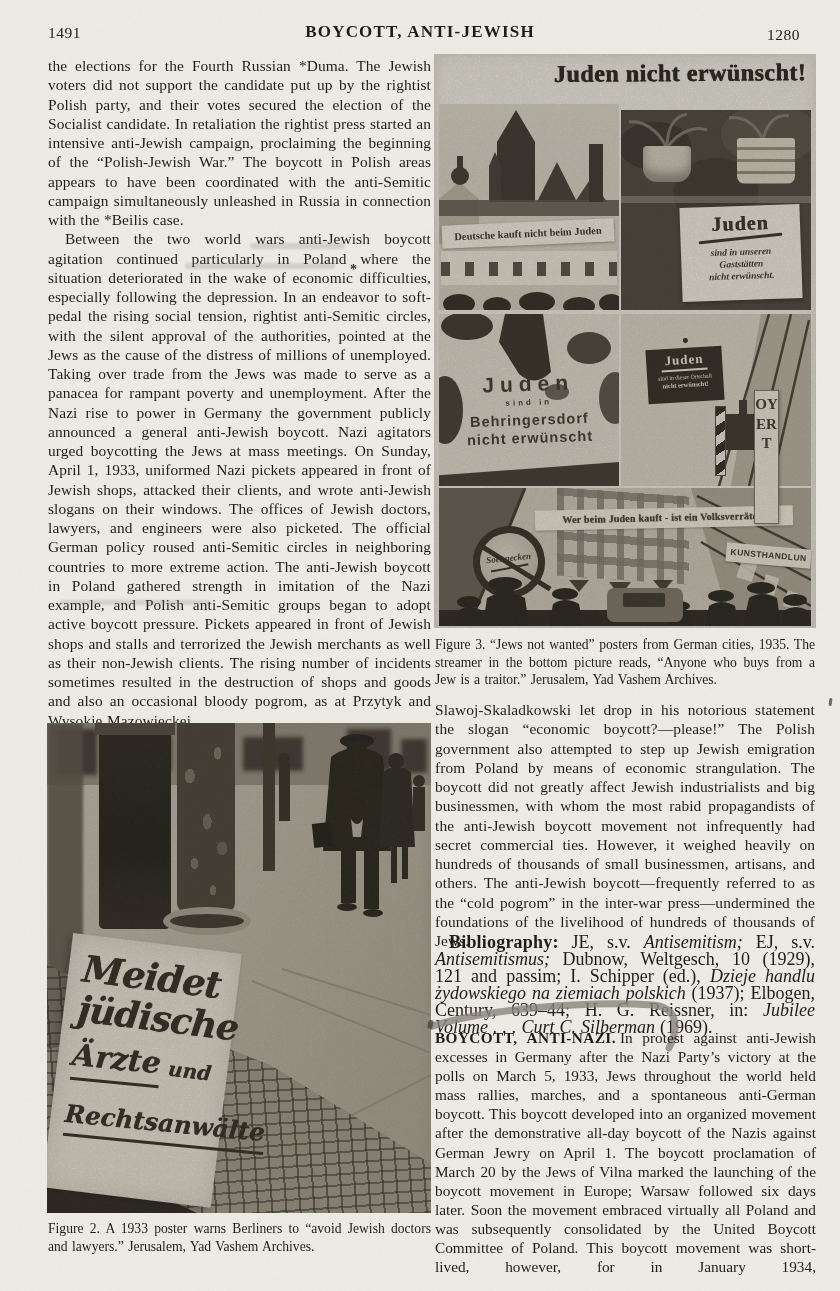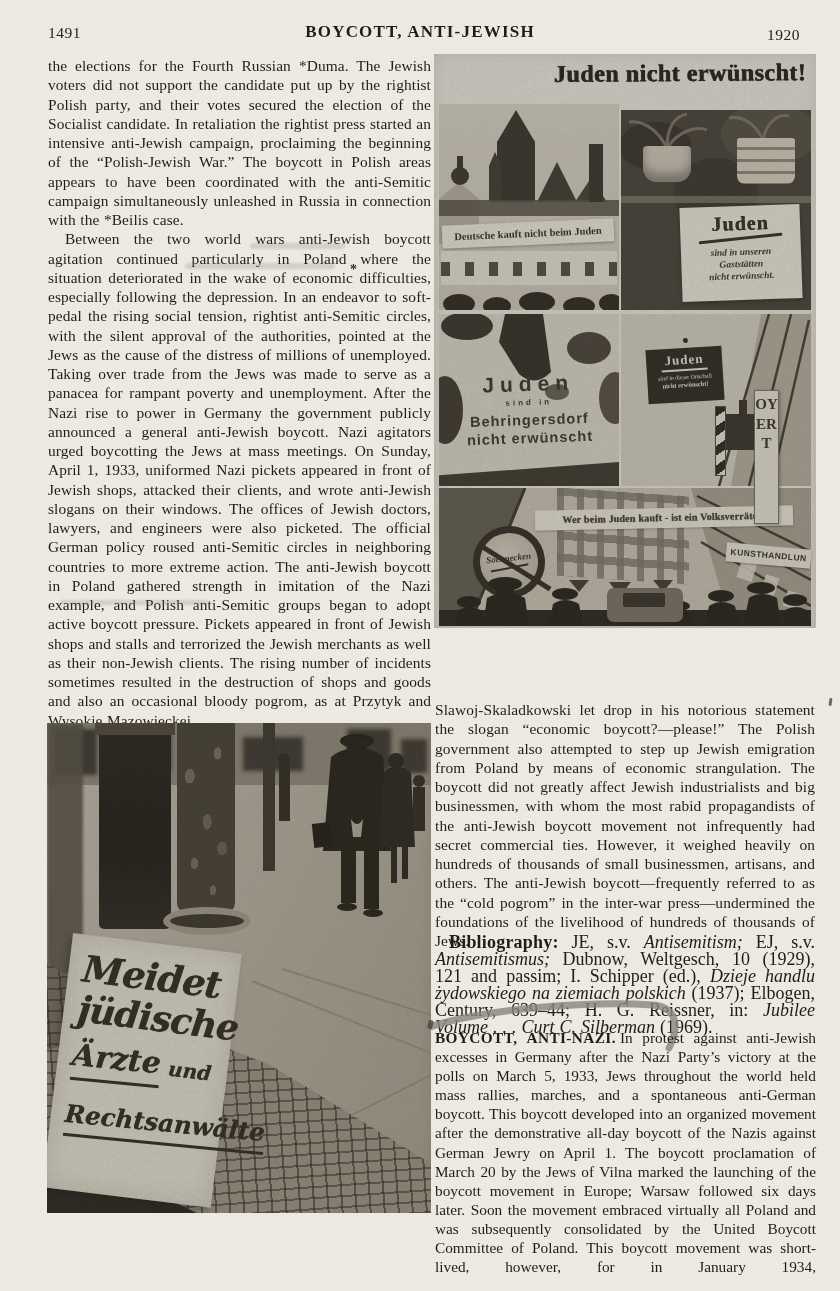--- a/index.html
+++ b/index.html
@@ -141,21 +141,21 @@
         <feColorMatrix in="n" type="matrix" values="0 0 0 0 0.1  0 0 0 0 0.09  0 0 0 0 0.07  0.7 0.7 0.7 0 0"></feColorMatrix>
         </filter>
       <filter id="blur2">
           <feGaussianBlur stdDeviation="2"></feGaussianBlur>
         </filter>
     </defs>
   </svg>
 
   <div class="abs pagenum" style="left:48px;top:24px">1491</div>
   <div class="abs run-title">BOYCOTT, ANTI-JEWISH</div>
-  <div class="abs pagenum" style="right:40px;top:26px">1920</div>
+  <div class="abs pagenum" style="right:40px;top:26px">1280</div>
 
   <div class="abs col" style="left:48px;top:56px;width:383px">
     <p>the elections for the Fourth Russian *Duma. The Jewish voters did not support the candidate put up by the rightist Polish party, and their votes secured the election of the Socialist candidate. In retaliation the rightist press started an intensive anti-Jewish campaign, proclaiming the beginning of the “Polish-Jewish War.” The boycott in Polish areas appears to have been coordinated with the anti-Semitic campaign simultaneously unleashed in Russia in connection with the *Beilis case.</p>
     <p class="indent">Between the two world wars anti-Jewish boycott agitation continued particularly in Poland where the situation deteriorated in the wake of economic difficulties, especially following the depression. In an endeavor to soft-pedal the rising social tension, rightist anti-Semitic circles, with the silent approval of the authorities, pointed at the Jews as the cause of the distress of millions of unemployed. Taking over trade from the Jews was made to serve as a panacea for rampant poverty and unemployment. After the Nazi rise to power in Germany the government publicly announced a general anti-Jewish boycott. Nazi agitators urged boycotting the Jews at mass meetings. On Sunday, April 1, 1933, uniformed Nazi pickets appeared in front of Jewish shops, attacked their clients, and wrote anti-Jewish slogans on their windows. The offices of Jewish doctors, lawyers, and engineers were also picketed. The official German policy roused anti-Semitic circles in neighboring countries to more extreme action. The anti-Jewish boycott in Poland gathered strength in imitation of the Nazi example, and Polish anti-Semitic groups began to adopt active boycott pressure. Pickets appeared in front of Jewish shops and stalls and terrorized the Jewish merchants as well as their non-Jewish clients. The rising number of incidents sometimes resulted in the destruction of shops and goods and also an occasional bloody pogrom, as at Przytyk and Wysokie Mazowieckei.</p>
     <p class="indent stretch-last">Anti-Jewish boycott activities received the stamp of official approval in 1937, when Prime Minister</p>
   </div>
 
   <div class="smudge" style="left:250px;top:243px;width:95px;height:6px"></div>
   <div class="smudge" style="left:185px;top:263px;width:150px;height:6px"></div>
   <div class="smudge" style="left:60px;top:600px;width:150px;height:5px"></div>
@@ -221,20 +221,21 @@
     <div class="board">
       <div class="m1">Meidet</div>
       <div class="m2">jüdische</div>
       <div class="m3"><span class="ul">Ärzte</span><span class="und">und</span></div>
       <div class="m4"><span class="ul">Rechtsanwälte</span></div>
     </div>
     <svg class="noise">
         <rect width="100%" height="100%" filter="url(#grain)" opacity=".28"></rect>
       </svg>
   </div>
+  <div class="abs caption" style="left:48px;top:1220px;width:383px">Figure 2. A 1933 poster warns Berliners to “avoid Jewish doctors and lawyers.” Jerusalem, Yad Vashem Archives.</div>
 
   <div class="photo f3">
     <div class="abs f3-headline">Juden nicht erwünscht!</div>
 
     <div class="f3-town">
       <svg width="180" height="206">
         <polygon points="0,95 20,78 40,95 40,140 0,140" fill="#b5ae9f"></polygon>
         <circle cx="21" cy="72" r="9" fill="#2e2922"></circle>
           <rect x="18" y="52" width="6" height="16" fill="#2e2922"></rect>
         <path d="M58,98 L58,38 L77,6 L96,38 L96,98 Z" fill="#2b2721"></path>
@@ -369,20 +370,21 @@
         <rect x="184" y="29" width="42" height="14" rx="2" fill="#2c2820"></rect>
       </svg>
     </div>
 
     <div class="f3-vsign">OYERT</div>
     <div class="f3-kunst">KUNSTHANDLUN</div>
     <svg class="noise">
         <rect width="100%" height="100%" filter="url(#grain)" opacity=".26"></rect>
       </svg>
   </div>
+  <div class="abs caption" style="left:435px;top:636px;width:380px">Figure 3. “Jews not wanted” posters from German cities, 1935. The streamer in the bottom picture reads, “Anyone who buys from a Jew is a traitor.” Jerusalem, Yad Vashem Archives.</div>
 
   <div class="abs col" style="left:435px;top:700px;width:380px">
     <p class="rc-para">Slawoj-Skaladkowski let drop in his notorious statement the slogan “economic boycott?—please!” The Polish government also attempted to step up Jewish emigration from Poland by means of economic strangulation. The boycott did not greatly affect Jewish industrialists and big businessmen, with whom the most rabid propagandists of the anti-Jewish boycott movement not infrequently had secret commercial ties. However, it weighed heavily on hundreds of thousands of small businessmen, artisans, and others. The anti-Jewish boycott—frequently referred to as the “cold pogrom” in the inter-war press—undermined the foundations of the livelihood of hundreds of thousands of Jews.</p>
   </div>
 
   <p class="abs rc-bib" style="left:435px;top:934px;width:380px;margin:0"><b>Bibliography:</b><span><span> JE, s.v. </span><i>Antisemitism;</i><span> EJ, s.v. </span><i>Antisemitismus;</i><span> Dubnow, Weltgesch, 10 (1929), 121 and passim; I. Schipper (ed.), </span><i>Dzieje handlu żydowskiego na ziemiach polskich</i><span> (1937); Elbogen, Century, 639–44; H. G. Reissner, in: </span><i>Jubilee Volume . . . Curt C. Silberman</i><span> (1969).</span></span></p>
 
 
   <svg class="pen-svg" style="left:423px;top:994px" width="280" height="62">
     <path d="M4,34 C60,14 170,7 230,11 C252,13 258,30 246,54" fill="none" stroke="#8f8a80" stroke-width="7" stroke-linecap="round" opacity=".8"></path>

